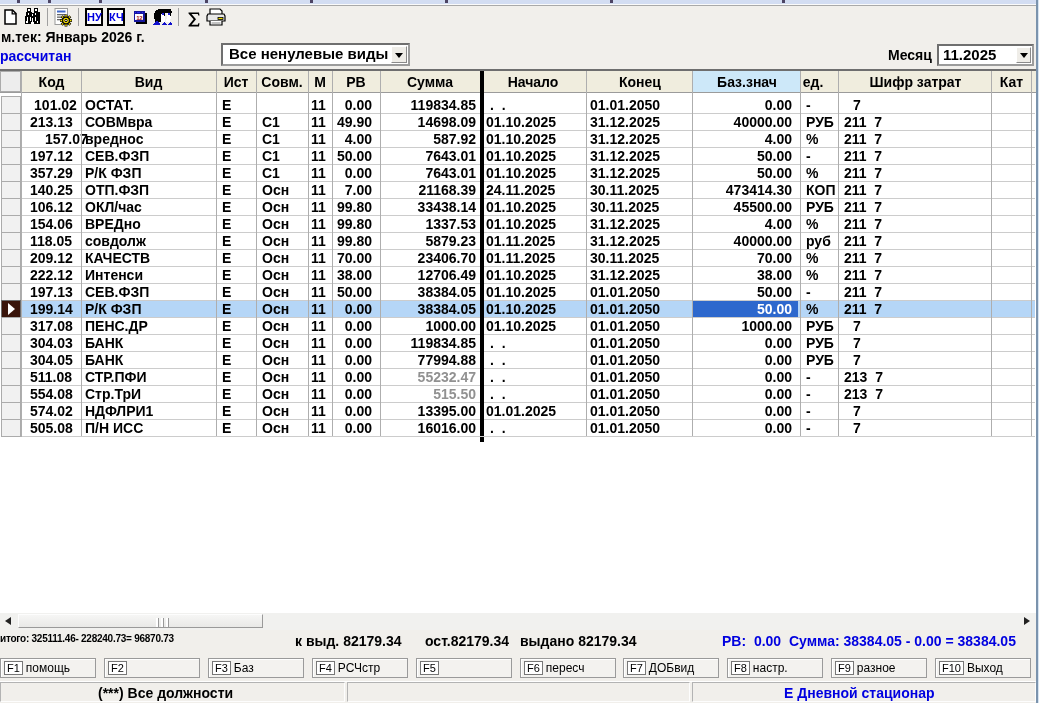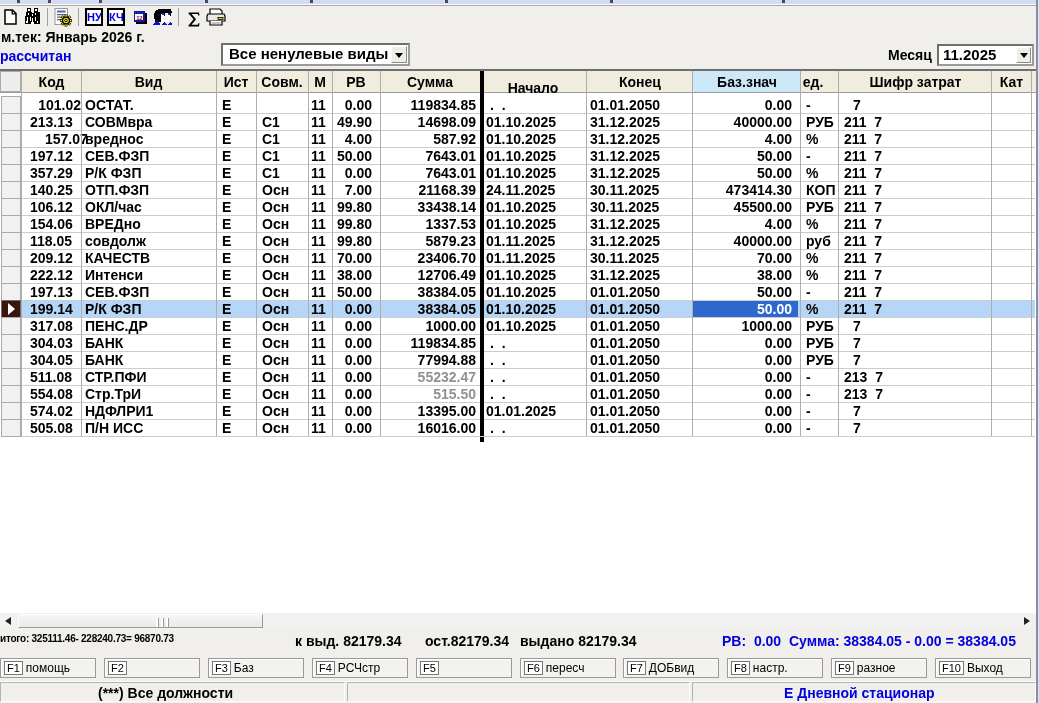--- a/index.html
+++ b/index.html
@@ -126,29 +126,29 @@
 <div style="position:absolute;left:692px;top:71px;width:108px;height:21px;background:#cde8f9;"></div>
 <div style="position:absolute;left:0px;top:71px;width:21px;height:21px;background:#ededed;border:1px solid #ababab;box-sizing:border-box;"></div>
 <div style="position:absolute;left:0px;top:92px;width:1036px;height:1px;background:#9b9b9b;"></div>
 <div style="position:absolute;left:22px;top:74px;width:59px;height:16px;line-height:16px;text-align:center;">Код</div>
 <div style="position:absolute;left:81px;top:74px;width:135px;height:16px;line-height:16px;text-align:center;">Вид</div>
 <div style="position:absolute;left:216px;top:74px;width:40px;height:16px;line-height:16px;text-align:center;">Ист</div>
 <div style="position:absolute;left:256px;top:74px;width:52px;height:16px;line-height:16px;text-align:center;">Совм.</div>
 <div style="position:absolute;left:308px;top:74px;width:24px;height:16px;line-height:16px;text-align:center;">М</div>
 <div style="position:absolute;left:332px;top:74px;width:48px;height:16px;line-height:16px;text-align:center;">РВ</div>
 <div style="position:absolute;left:380px;top:74px;width:100px;height:16px;line-height:16px;text-align:center;">Сумма</div>
-<div style="position:absolute;left:484px;top:80px;width:98px;height:16px;line-height:16px;text-align:center;">Начало</div>
+<div style="position:absolute;left:484px;top:74px;width:98px;height:16px;line-height:16px;text-align:center;">Начало</div>
 <div style="position:absolute;left:587px;top:74px;width:106px;height:16px;line-height:16px;text-align:center;">Конец</div>
 <div style="position:absolute;left:693px;top:74px;width:108px;height:16px;line-height:16px;text-align:center;">Баз.знач</div>
 <div style="position:absolute;left:801px;top:74px;width:24px;height:16px;line-height:16px;text-align:center;">ед.</div>
 <div style="position:absolute;left:839px;top:74px;width:153px;height:16px;line-height:16px;text-align:center;">Шифр затрат</div>
 <div style="position:absolute;left:992px;top:74px;width:39px;height:16px;line-height:16px;text-align:center;">Кат</div>
 <div style="position:absolute;left:22px;top:96px;width:1013px;height:18px;background:#ffffff;box-sizing:border-box;"></div>
 <div style="position:absolute;left:1px;top:96px;width:20px;height:18px;background:#f1f1f1;border:1px solid #ababab;box-sizing:border-box;"></div>
-<div style="position:absolute;left:22px;top:97px;width:59px;height:16px;line-height:16px;text-align:right;padding-left:8px;padding-right:0px;box-sizing:border-box;color:#000000;white-space:pre;">101.02</div>
+<div style="position:absolute;left:22px;top:97px;width:59px;height:16px;line-height:16px;text-align:center;padding-left:8px;padding-right:0px;box-sizing:border-box;color:#000000;white-space:pre;">101.02</div>
 <div style="position:absolute;left:81px;top:97px;width:135px;height:16px;line-height:16px;text-align:left;padding-left:4px;padding-right:0px;box-sizing:border-box;color:#000000;white-space:pre;">ОСТАТ.</div>
 <div style="position:absolute;left:216px;top:97px;width:40px;height:16px;line-height:16px;text-align:left;padding-left:6px;padding-right:0px;box-sizing:border-box;color:#000000;white-space:pre;">Е</div>
 <div style="position:absolute;left:256px;top:97px;width:52px;height:16px;line-height:16px;text-align:left;padding-left:6px;padding-right:0px;box-sizing:border-box;color:#000000;white-space:pre;"></div>
 <div style="position:absolute;left:308px;top:97px;width:24px;height:16px;line-height:16px;text-align:left;padding-left:3px;padding-right:0px;box-sizing:border-box;color:#000000;white-space:pre;">11</div>
 <div style="position:absolute;left:332px;top:97px;width:40px;height:16px;line-height:16px;text-align:right;padding-left:0px;padding-right:0px;box-sizing:border-box;color:#000000;white-space:pre;">0.00</div>
 <div style="position:absolute;left:380px;top:97px;width:96px;height:16px;line-height:16px;text-align:right;padding-left:0px;padding-right:0px;box-sizing:border-box;color:#000000;white-space:pre;">119834.85</div>
 <div style="position:absolute;left:484px;top:97px;width:103px;height:16px;line-height:16px;text-align:left;padding-left:6px;padding-right:0px;box-sizing:border-box;color:#000000;white-space:pre;">.&nbsp; .</div>
 <div style="position:absolute;left:587px;top:97px;width:106px;height:16px;line-height:16px;text-align:left;padding-left:3px;padding-right:0px;box-sizing:border-box;color:#000000;white-space:pre;">01.01.2050</div>
 <div style="position:absolute;left:693px;top:97px;width:99px;height:16px;line-height:16px;text-align:right;padding-left:0px;padding-right:0px;box-sizing:border-box;color:#000000;white-space:pre;">0.00</div>
 <div style="position:absolute;left:801px;top:97px;width:38px;height:16px;line-height:16px;text-align:left;padding-left:5px;padding-right:0px;box-sizing:border-box;color:#000000;white-space:pre;">-</div>

